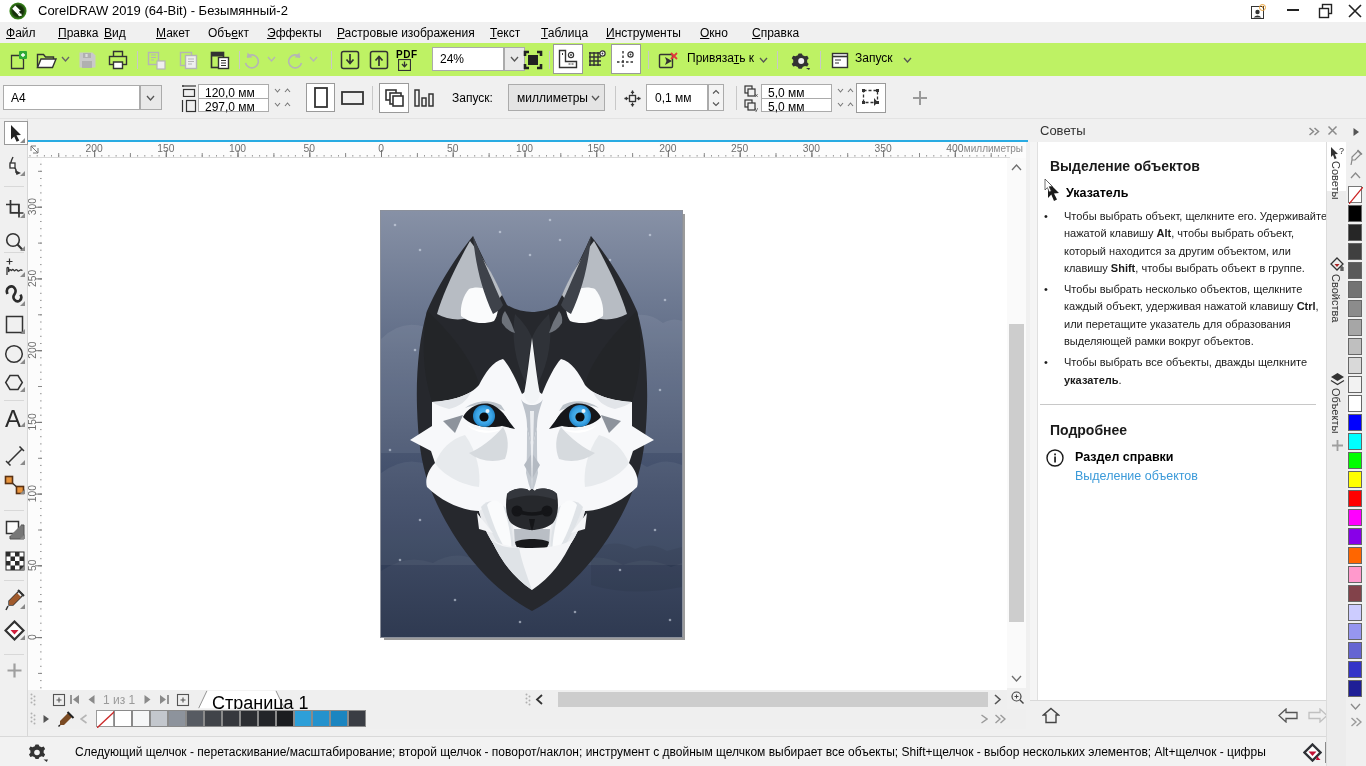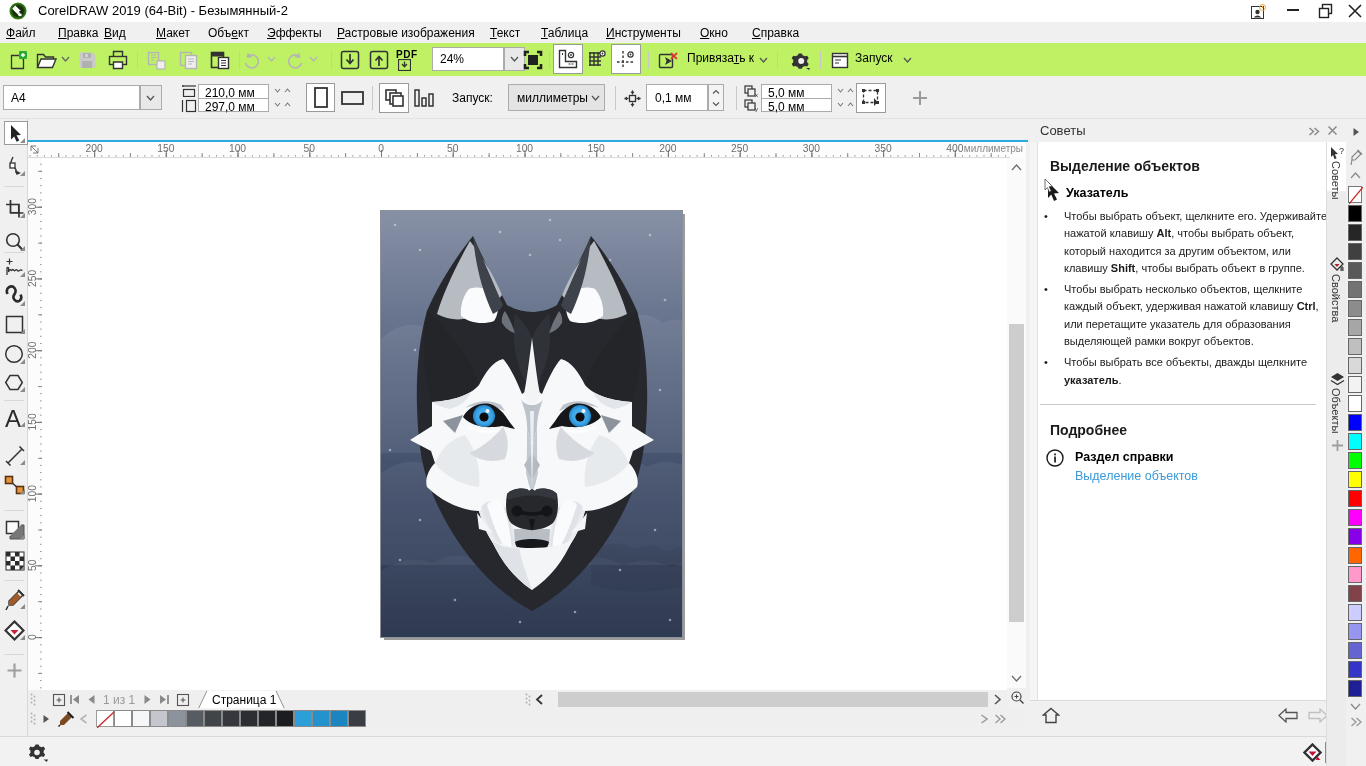--- a/index.html
+++ b/index.html
@@ -225,21 +225,21 @@
 
  <svg class="abs" style="left:181px;top:9px" width="16" height="12" viewBox="0 0 16 12">
         <path d="M1 1 h14" stroke="#333" stroke-width="1.2"></path>
         <rect x="2.5" y="4.5" width="11" height="7" fill="none" stroke="#333" stroke-width="1.2"></rect>
         <path d="M1 1 l2 0" stroke="#333"></path>
       </svg>
  <svg class="abs" style="left:181px;top:23px" width="16" height="14" viewBox="0 0 16 14">
         <path d="M1.5 1 v12" stroke="#333" stroke-width="1.2"></path>
         <rect x="5.5" y="1.5" width="9" height="11" fill="none" stroke="#333" stroke-width="1.2"></rect>
       </svg>
- <div class="field" style="left:198px;top:8px;width:71px;height:14px;border-bottom:none;padding:1px 0 0 6px;">210,0 мм</div>
+ <div class="field" style="left:198px;top:8px;width:71px;height:14px;border-bottom:none;padding:1px 0 0 6px;">120,0 мм</div>
  <div class="field" style="left:198px;top:22px;width:71px;height:14px;padding:1px 0 0 6px;">297,0 мм</div>
  <svg class="abs" style="left:274px;top:12px" width="7" height="5" viewBox="0 0 7 5">
         <path d="M1 1 l2.5 3 L6 1" fill="none" stroke="#777" stroke-width="1.1"></path>
       </svg>
  <svg class="abs" style="left:284px;top:12px" width="7" height="5" viewBox="0 0 7 5">
         <path d="M1 4 l2.5-3 L6 4" fill="none" stroke="#777" stroke-width="1.1"></path>
       </svg>
  <svg class="abs" style="left:274px;top:26px" width="7" height="5" viewBox="0 0 7 5">
         <path d="M1 1 l2.5 3 L6 1" fill="none" stroke="#777" stroke-width="1.1"></path>
       </svg>
@@ -920,21 +920,21 @@
         <path d="M2 1 L8 5.5 L2 10 Z" fill="#8a8a8a"></path>
       </svg>
 <svg class="abs" style="left:148px;top:3px" width="14" height="14" viewBox="0 0 14 14">
         <rect x="1.5" y="1.5" width="11" height="11" fill="none" stroke="#555" stroke-width="1.1"></rect>
         <path d="M7 4.5 v5 M4.5 7 h5" stroke="#555" stroke-width="1.1"></path>
       </svg>
 <svg class="abs" style="left:168px;top:0" width="100" height="19" viewBox="0 0 110 19">
         <path d="M12 0 L88 0 L97 19 L3 19 Z" fill="#fff"></path>
         <path d="M12 0 L3 19 M88 0 L97 19" stroke="#888" stroke-width="1"></path>
       </svg>
-<div class="abs" style="left:184px;top:3px;font-size:12px;">Страница 1</div>
+<div class="abs" style="left:184px;top:3px;font-size:18px;">Страница 1</div>
 <svg class="abs" style="left:497px;top:3px" width="6" height="13" viewBox="0 0 6 13">
         <g fill="#b0b0b0">
           <circle cx="1.5" cy="1.5" r="1"></circle>
           <circle cx="4.5" cy="3.5" r="1"></circle>
           <circle cx="1.5" cy="5.5" r="1"></circle>
           <circle cx="4.5" cy="7.5" r="1"></circle>
           <circle cx="1.5" cy="9.5" r="1"></circle>
           <circle cx="4.5" cy="11.5" r="1"></circle>
         </g>
       </svg>
@@ -996,20 +996,21 @@
         <path d="M1.5 1 L6 5 L1.5 9 M6.5 1 L11 5 L6.5 9" fill="none" stroke="#9a9a9a" stroke-width="1.4"></path>
       </svg>
 </div>
 
 <div class="abs statusbar" id="statusbar">
 <svg class="abs" style="left:28px;top:5px" width="21" height="21" viewBox="0 0 21 21">
         <path d="M10.5 2.5 l1.1 1.9 a6 6 0 0 1 1.9.8 l2.2-.6 1.4 2.5 -1.5 1.6 a6 6 0 0 1 0 2.1 l1.5 1.6 -1.4 2.5 -2.2-.6 a6 6 0 0 1 -1.9.8 l-1.1 1.9 -2.9 0 -1.1-1.9 a6 6 0 0 1 -1.9-.8 l-2.2.6 -1.4-2.5 1.5-1.6 a6 6 0 0 1 0-2.1 l-1.5-1.6 1.4-2.5 2.2.6 a6 6 0 0 1 1.9-.8 l1.1-1.9 z" fill="#333"></path>
         <circle cx="9" cy="10.5" r="2.8" fill="#f2f2f2"></circle>
         <path d="M15.5 17.5 h4.5 l-1.2 2.4 z" fill="#333"></path>
       </svg>
+<div class="abs" style="left:75px;top:8px;font-size:12px;white-space:nowrap;width:1200px;overflow:hidden;">Следующий щелчок - перетаскивание/масштабирование; второй щелчок - поворот/наклон; инструмент с двойным щелчком выбирает все объекты; Shift+щелчок - выбор нескольких элементов; Alt+щелчок - цифры</div>
 <svg class="abs" style="left:1303px;top:6px" width="19" height="19" viewBox="0 0 19 19">
         <path d="M9.5 1.5 L17.5 9.5 L9.5 17.5 L1.5 9.5 Z" fill="#fff" stroke="#2f3136" stroke-width="2.4"></path>
         <path d="M5.5 8.5 h8 l-4 4.5 z" fill="#c41236"></path>
         <path d="M14 13 l3.5 4 l-4.5 0 z" fill="#c41236"></path>
       </svg>
 <div class="abs" style="left:1325px;top:5px;width:21px;height:21px;background:#fff;border:1px solid #8a8a8a;">
         <svg width="19" height="19">
           <path d="M0 19 L19 0" stroke="#9e1b32" stroke-width="1.8"></path>
         </svg>
       </div>

